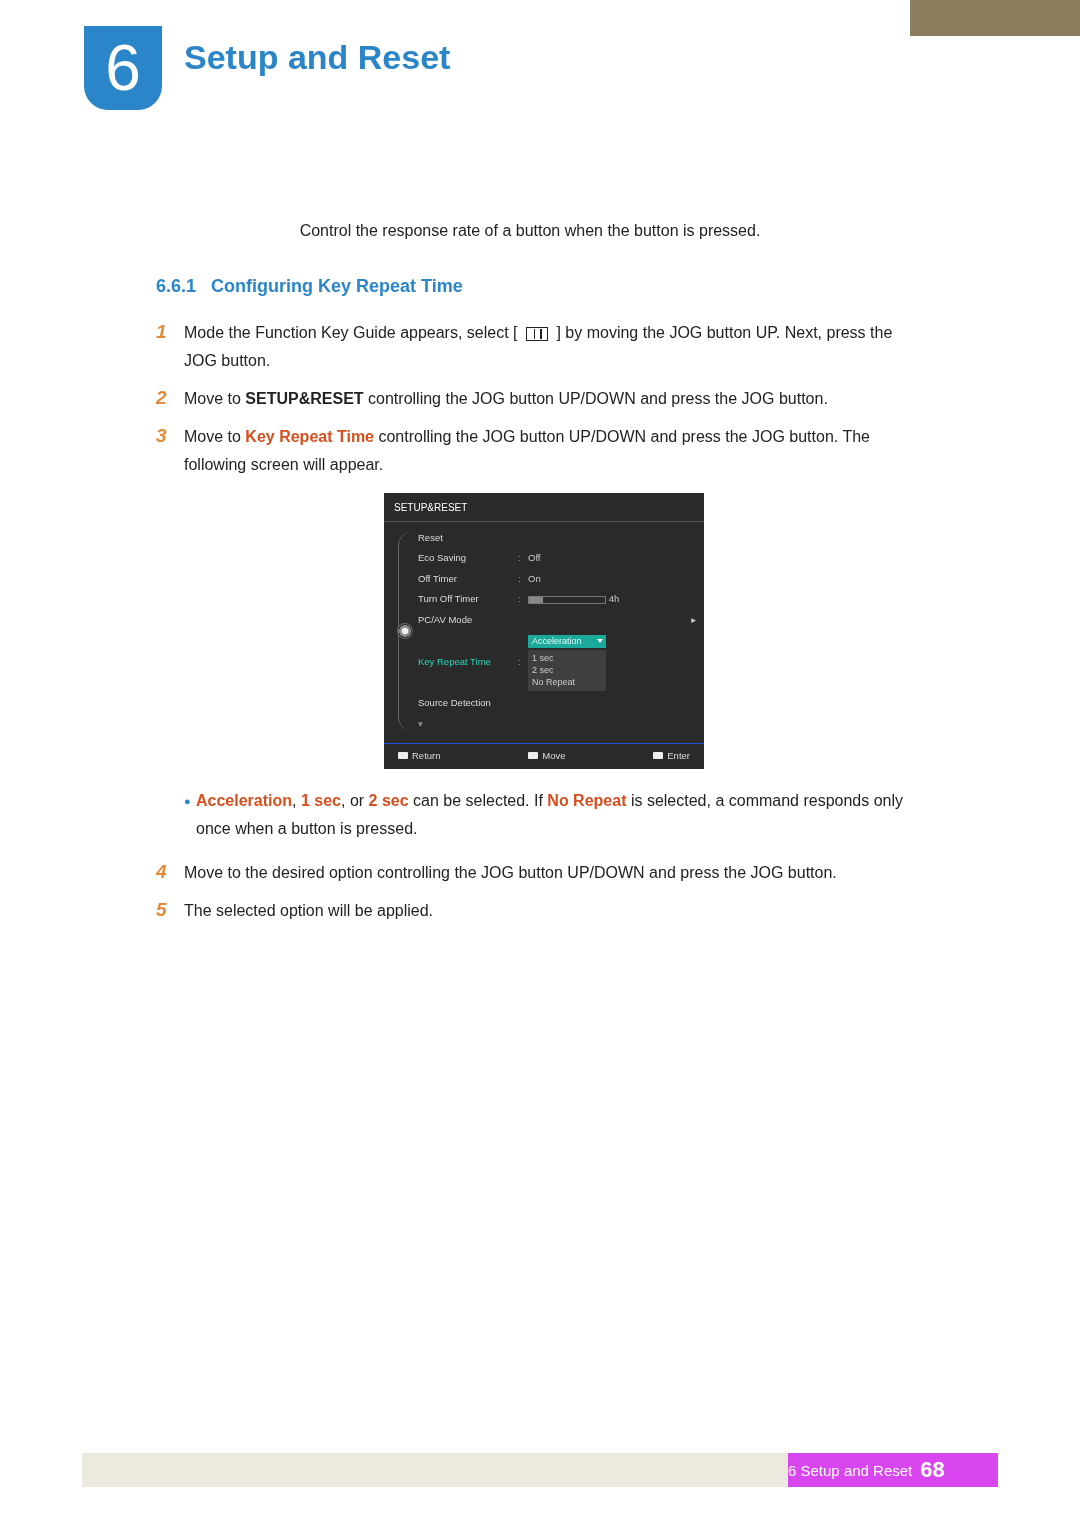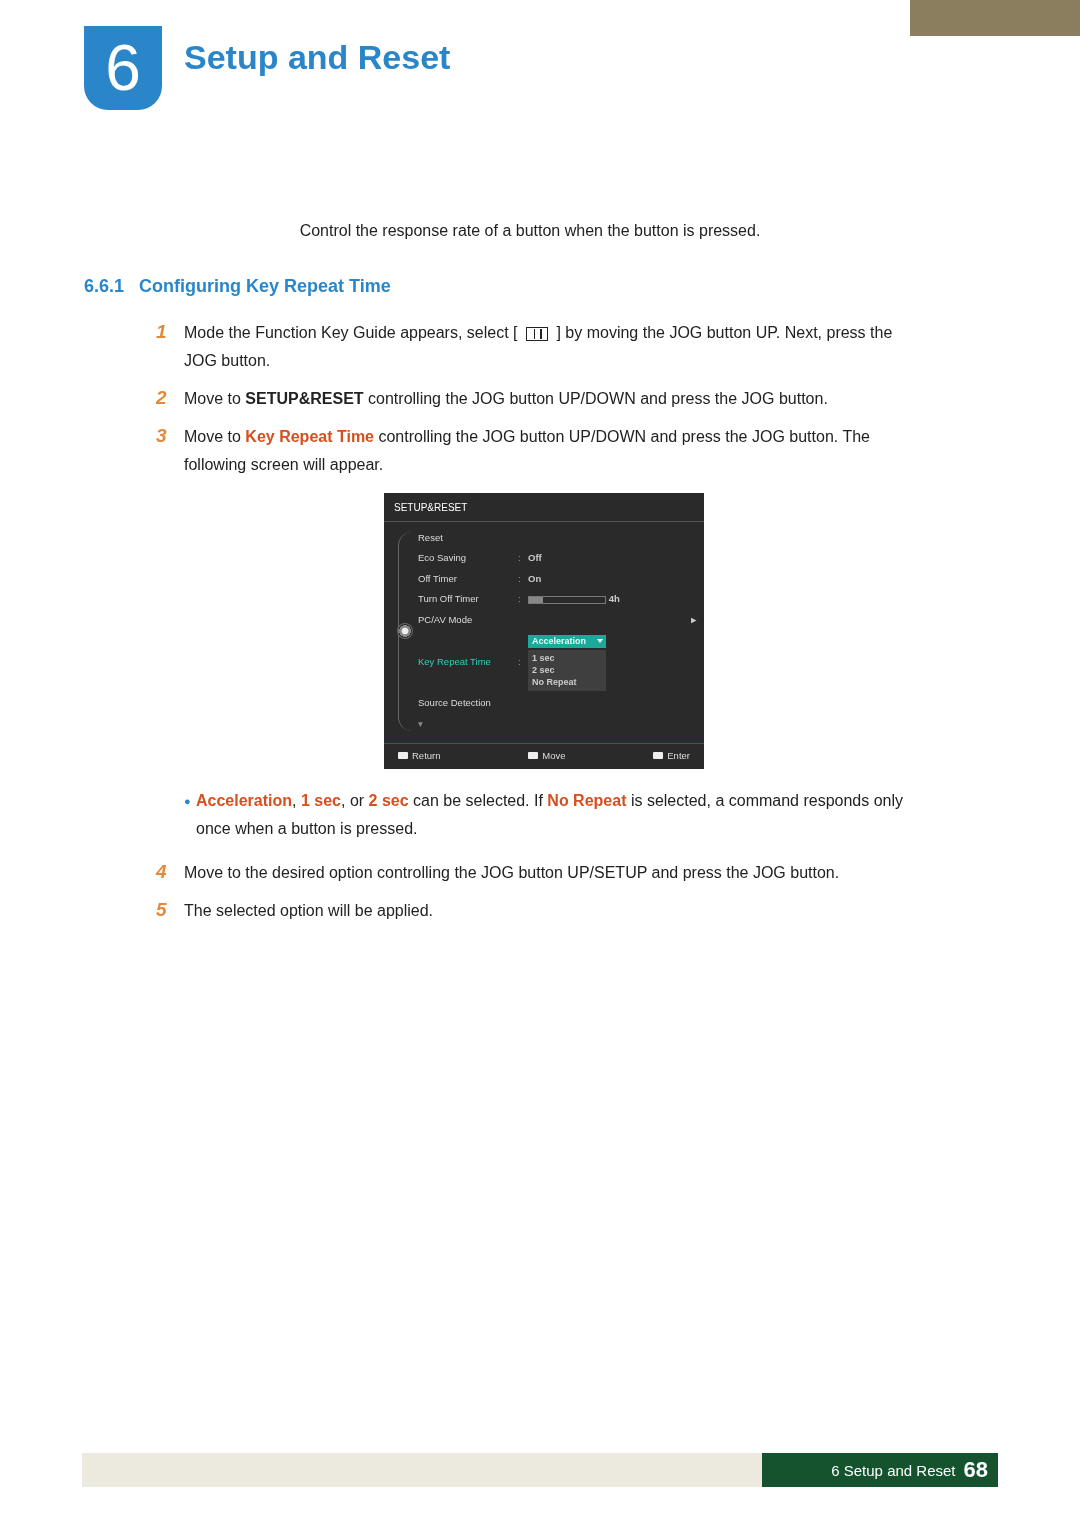--- a/index.html
+++ b/index.html
@@ -69,20 +69,21 @@
   }
   .desc {
     margin-top: 42px;
     margin-left: 72px;
     font-size: 16px;
     color: #222;
     text-align: center;
   }
   .subhead {
     margin-top: 36px;
+    margin-left: 72px;
     font-size: 18px;
     font-weight: bold;
     color: #2a86c8;
   }
   .steps {
     margin-top: 22px;
     margin-left: 72px;
   }
   .step {
     display: flex;
@@ -169,21 +170,21 @@
   }
   .osd-rows { flex: 1; }
   .osd-row {
     display: flex;
     align-items: center;
     padding: 2px 0;
     font-size: 9.5px;
   }
   .osd-row .lab { width: 100px; color: #ddd; }
   .osd-row .col { width: 6px; color: #999; }
-  .osd-row .val { flex: 1; color: #ccc; padding-left: 4px; font-weight: bold; }
+  .osd-row .val { flex: 1; color: #ccc; padding-left: 4px; }
   .osd-row.hi .lab { color: #2fd3b8; }
   .slider {
     display: inline-block;
     width: 78px; height: 8px;
     border: 1px solid #777;
     position: relative;
     vertical-align: middle;
   }
   .slider .fill {
     position: absolute; left:0; top:0; bottom:0;
@@ -260,25 +261,25 @@
     right: 82px;
     height: 34px;
     display: flex;
     align-items: stretch;
   }
   .foot-left {
     flex: 1;
     background: #eceade;
   }
   .foot-right {
-    width: 236px;
-    background: #14532d;
+    width: 210px;
+    background: #d946ef;
     display: flex;
     align-items: center;
-    justify-content: flex-end;
+    justify-content: flex-start;
     padding-right: 10px;
     color: #fff;
     font-size: 15px;
   }
   .foot-right .pg {
     font-size: 22px;
     font-weight: bold;
     margin-left: 8px;
     color: #fff;
   }
@@ -389,21 +390,21 @@
           <div class="note-bullet">●</div>
           <div class="note-text">
             <span class="hl">Acceleration</span><span>, </span><span class="hl">1 sec</span><span>, or </span><span class="hl">2 sec</span><span> can be selected. If </span><span class="hl">No Repeat</span><span> is selected, a command responds only once when a button is pressed.</span>
           </div>
         </div>
       </div>
     </div>
 
     <div class="step">
       <div class="n">4</div>
-      <div class="t">Move to the desired option controlling the JOG button UP/SETUP and press the JOG button.</div>
+      <div class="t">Move to the desired option controlling the JOG button UP/DOWN and press the JOG button.</div>
     </div>
 
     <div class="step">
       <div class="n">5</div>
       <div class="t">The selected option will be applied.</div>
     </div>
 
   </div>
 </div>
 

